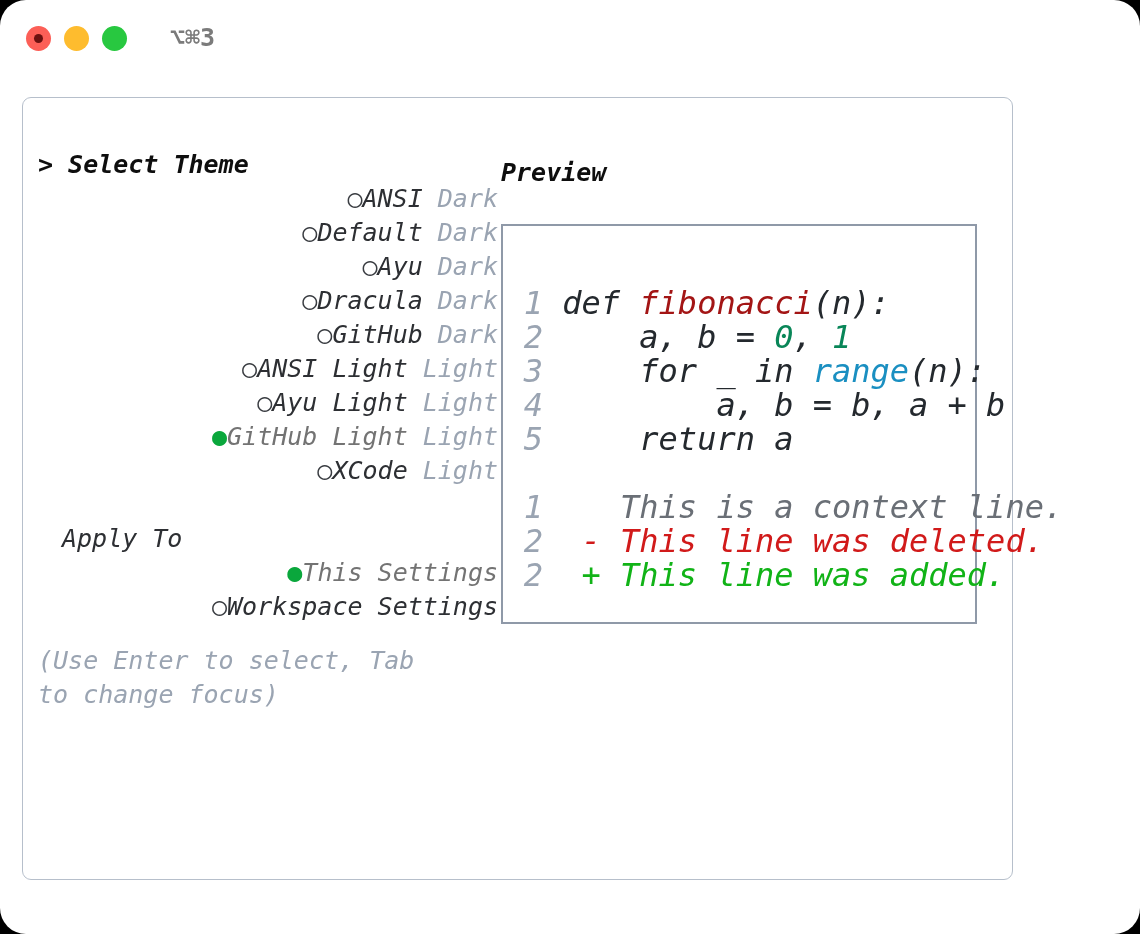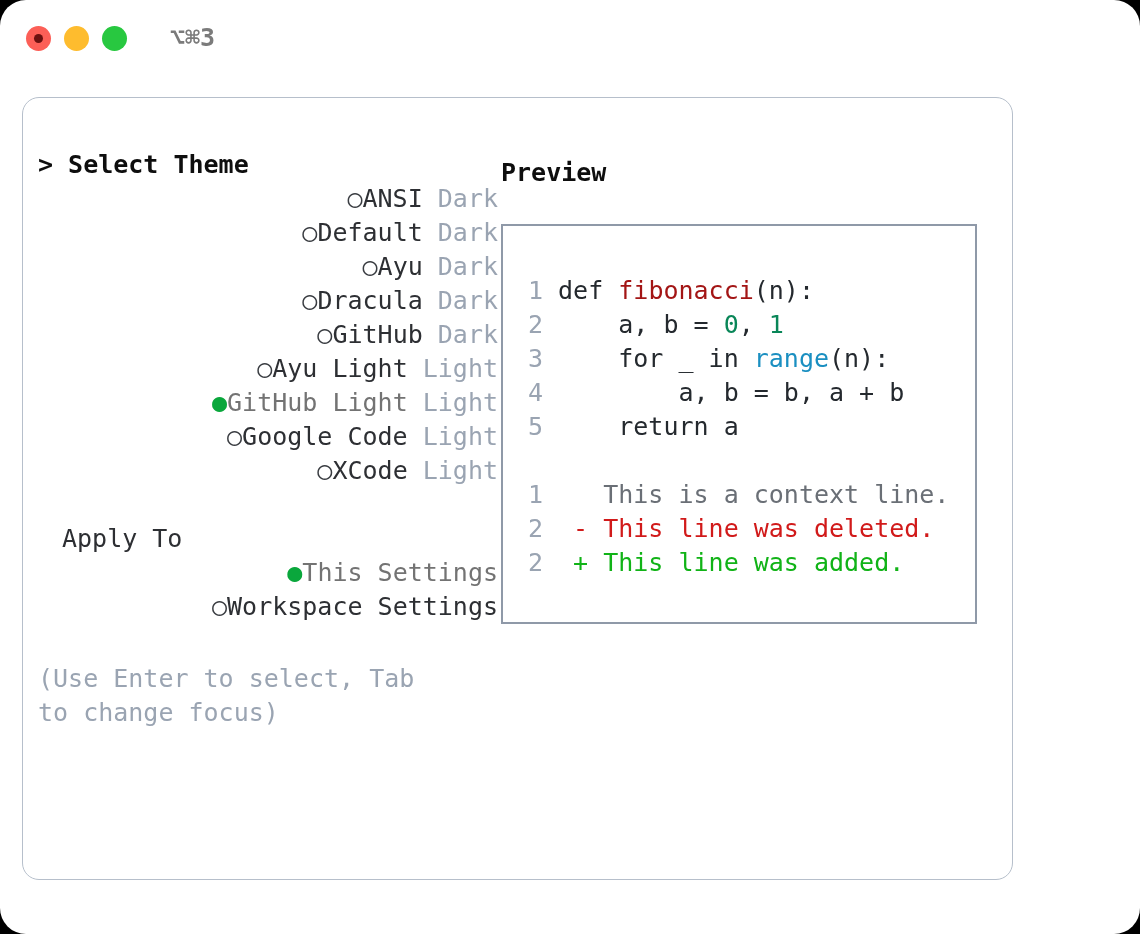--- a/index.html
+++ b/index.html
@@ -71,23 +71,24 @@
   }
 
   
   .panel {
     position: absolute;
     left: 22px;
     top: 97px;
     width: 991px;
     height: 783px;
     border: 1px solid #b6bfcb;
-    border-radius: 17px;
+    border-radius: 9px;
     box-sizing: border-box;
     background: #ffffff;
+    font-style: italic;
   }
 
   .columns {
     position: absolute;
     left: 0; top: 0;
     width: 100%;
     height: 100%;
   }
 
   
@@ -128,21 +129,21 @@
 
   .section-label {
     font-size: 25px;
     color: #2d2f33;
     line-height: 34px;
     white-space: pre;
     padding-left: 24px;
   }
 
   .hint {
-    margin-top: 38px;
+    margin-top: 20px;
     font-size: 25px;
     line-height: 34px;
     color: #9aa4b2;
     width: 410px;
   }
 
   
   .right-col {
     position: absolute;
     left: 478px;
@@ -162,22 +163,22 @@
     width: 476px;
     height: 400px;
     border: 2px solid #8f99a8;
     box-sizing: border-box;
     background: #ffffff;
     position: relative;
   }
   .code {
     position: absolute;
     left: 18px;
-    top: 48px;
-    font-size: 25px;
+    top: 60px;
+    font-size: 32px;
     line-height: 34px;
     white-space: pre;
   }
   .code-line { white-space: pre; }
   .lnum {
     color: #9aa4b2;
     display: inline-block;
     width: 22px;
     text-align: right;
   }
@@ -213,23 +214,23 @@
       <div class="left-col">
 
         <div class="list-header">&gt; Select Theme</div>
 
         <div id="theme-items">
             <div class="opt-row"><span class="marker">○</span><span class="opt-label">ANSI</span><span class="opt-variant"> Dark</span></div>
             <div class="opt-row"><span class="marker">○</span><span class="opt-label">Default</span><span class="opt-variant"> Dark</span></div>
             <div class="opt-row"><span class="marker">○</span><span class="opt-label">Ayu</span><span class="opt-variant"> Dark</span></div>
             <div class="opt-row"><span class="marker">○</span><span class="opt-label">Dracula</span><span class="opt-variant"> Dark</span></div>
             <div class="opt-row"><span class="marker">○</span><span class="opt-label">GitHub</span><span class="opt-variant"> Dark</span></div>
+            <div class="opt-row"><span class="marker">○</span><span class="opt-label">ANSI Light</span><span class="opt-variant"> Light</span></div>
             <div class="opt-row"><span class="marker">○</span><span class="opt-label">Ayu Light</span><span class="opt-variant"> Light</span></div>
             <div class="opt-row selected"><span class="marker">●</span><span class="opt-label">GitHub Light</span><span class="opt-variant"> Light</span></div>
-            <div class="opt-row"><span class="marker">○</span><span class="opt-label">Google Code</span><span class="opt-variant"> Light</span></div>
             <div class="opt-row"><span class="marker">○</span><span class="opt-label">XCode</span><span class="opt-variant"> Light</span></div>
           </div>
 
         <div class="spacer-sm"></div>
 
         <div class="section-label">Apply To</div>
 
         <div id="apply-items">
             <div class="opt-row selected"><span class="marker">●</span><span class="opt-label">This Settings</span></div>
             <div class="opt-row"><span class="marker">○</span><span class="opt-label">Workspace Settings</span></div>

